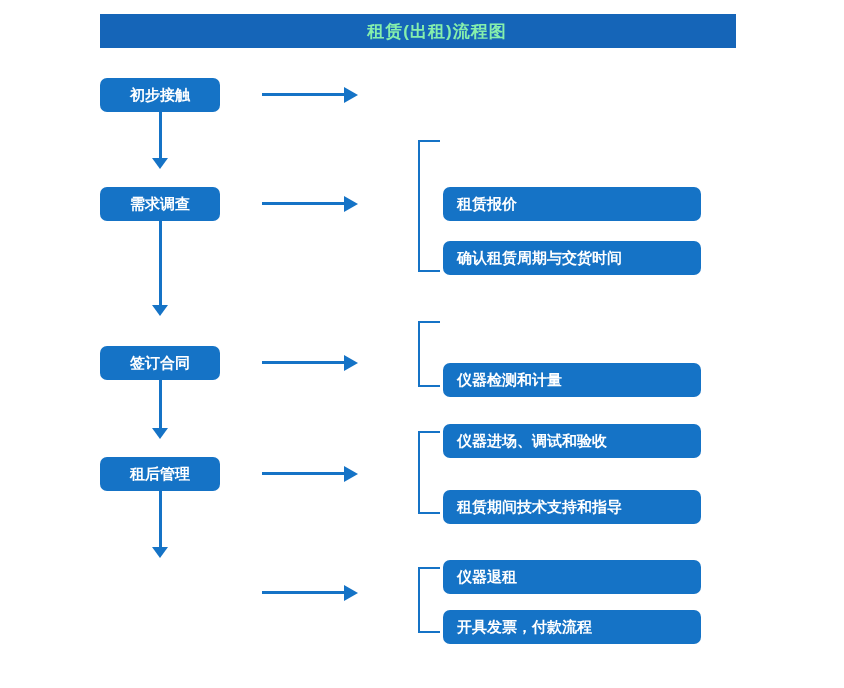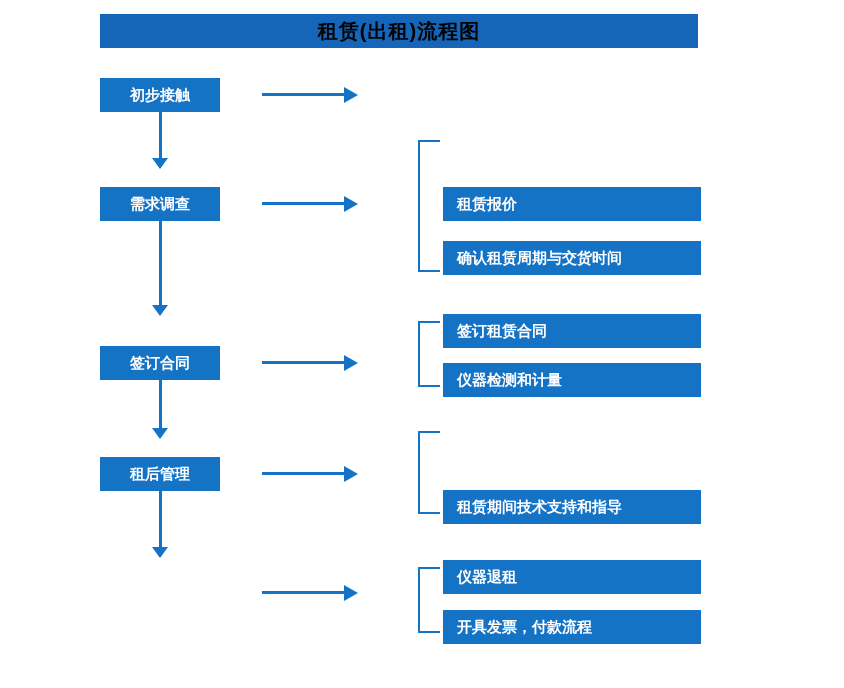--- a/index.html
+++ b/index.html
@@ -17,37 +17,39 @@
     background: #ffffff;
     overflow: hidden;
   }
   .title-bar {
     position: absolute;
     left: 100px;
     top: 14px;
     width: 598px;
     height: 34px;
     background: #1565b8;
-    color: #000000;
-    font-size: 20px;
+    color: #86efac;
+    font-size: 17px;
     font-weight: bold;
     display: flex;
     align-items: center;
     justify-content: center;
     letter-spacing: 1px;
+    padding-left: 38px;
   }
   .node {
     position: absolute;
     background: #1573c6;
     color: #ffffff;
     font-weight: bold;
     font-size: 15px;
     display: flex;
     align-items: center;
     box-sizing: border-box;
+    border-radius: 7px;
   }
   .node.stage {
     justify-content: center;
     width: 120px;
     height: 34px;
     left: 100px;
     font-size: 15px;
   }
   .node.detail {
     justify-content: flex-start;
@@ -133,19 +135,19 @@
   <div class="harrow-line" style="top:591px"></div>
   <div class="harrow-head" style="top:585px"></div>
 
   <div class="bracket" style="top:140px;height:132px"></div>
   <div class="bracket" style="top:321px;height:66px"></div>
   <div class="bracket" style="top:431px;height:83px"></div>
   <div class="bracket" style="top:567px;height:66px"></div>
 
   <div class="node detail" style="top:187px">租赁报价</div>
   <div class="node detail" style="top:241px">确认租赁周期与交货时间</div>
-  <div class="node detail" style="top:314px">签订租赁合同</div>
   <div class="node detail" style="top:363px">仪器检测和计量</div>
+  <div class="node detail" style="top:424px">仪器进场、调试和验收</div>
   <div class="node detail" style="top:490px">租赁期间技术支持和指导</div>
   <div class="node detail" style="top:560px">仪器退租</div>
   <div class="node detail" style="top:610px">开具发票，付款流程</div>
 
 </div>
 
 </body></html>

